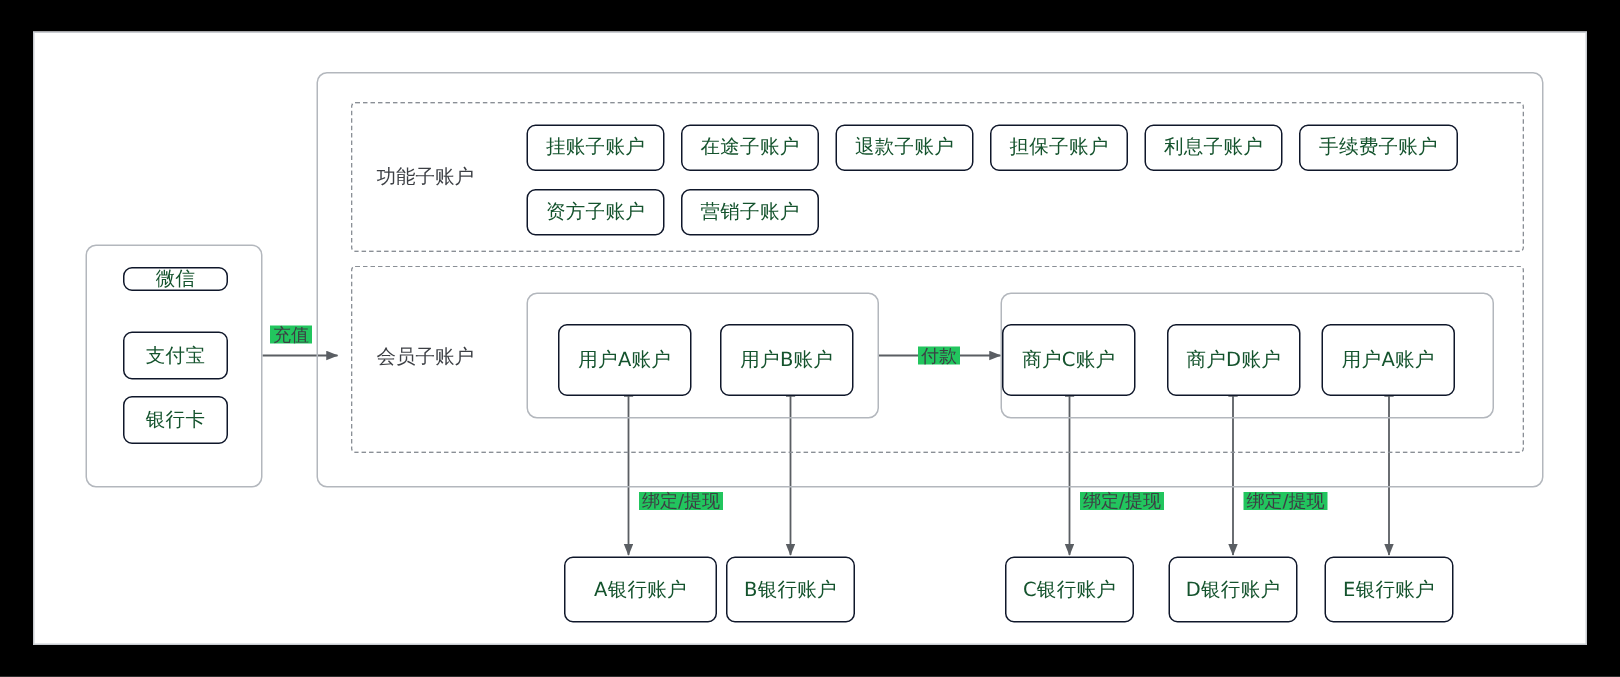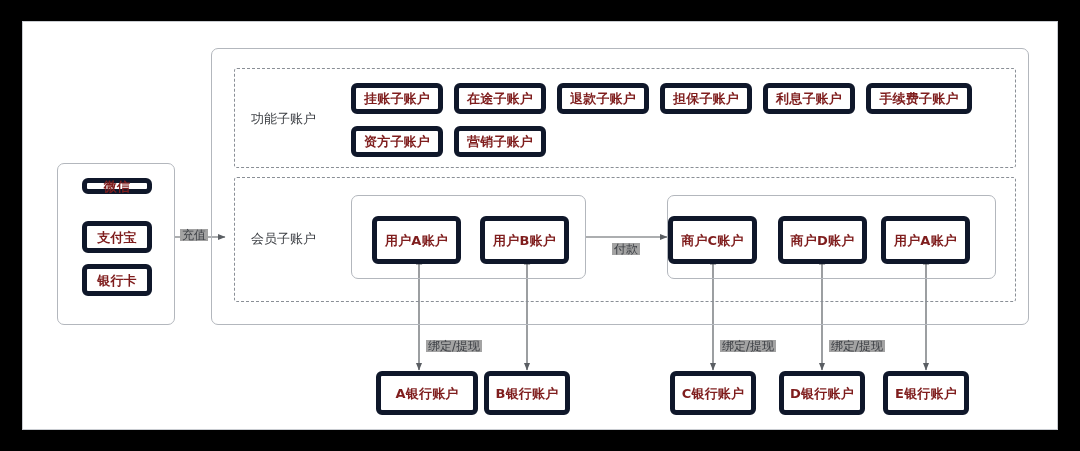--- a/index.html
+++ b/index.html
@@ -26,31 +26,30 @@
     background: #ffffff;
     border: 1px solid #c9ccd1;
     box-sizing: border-box;
   }
 
   
   .node {
     position: absolute;
     box-sizing: border-box;
     background: #ffffff;
-    border: 5px solid #0f172a;
+    border: 1px solid #0f172a;
     border-radius: 6px;
     display: flex;
     align-items: center;
     justify-content: center;
-    color: #7f1d1d;
+    color: #14532d;
     font-size: 13px;
     line-height: 1;
     letter-spacing: 0.2px;
     white-space: nowrap;
-    font-weight: bold;
   }
   .plainbox {
     position: absolute;
     box-sizing: border-box;
     background: transparent;
     border: 1px solid #b3b7bd;
     border-radius: 7px;
   }
   .dashbox {
     position: absolute;
@@ -65,23 +64,22 @@
     font-size: 13px;
     line-height: 1;
     white-space: nowrap;
   }
   .edgelabel {
     position: absolute;
     color: #3c3f44;
     font-size: 12px;
     line-height: 1;
     white-space: nowrap;
-    background: #a3a3a3;
+    background: #22c55e;
     padding: 0 2px;
-    margin-top: 12px;
   }
   svg.wires {
     position: absolute;
     left: 0; top: 0;
     width: 1036px;
     height: 409px;
     overflow: visible;
     pointer-events: none;
   }
 </style>

